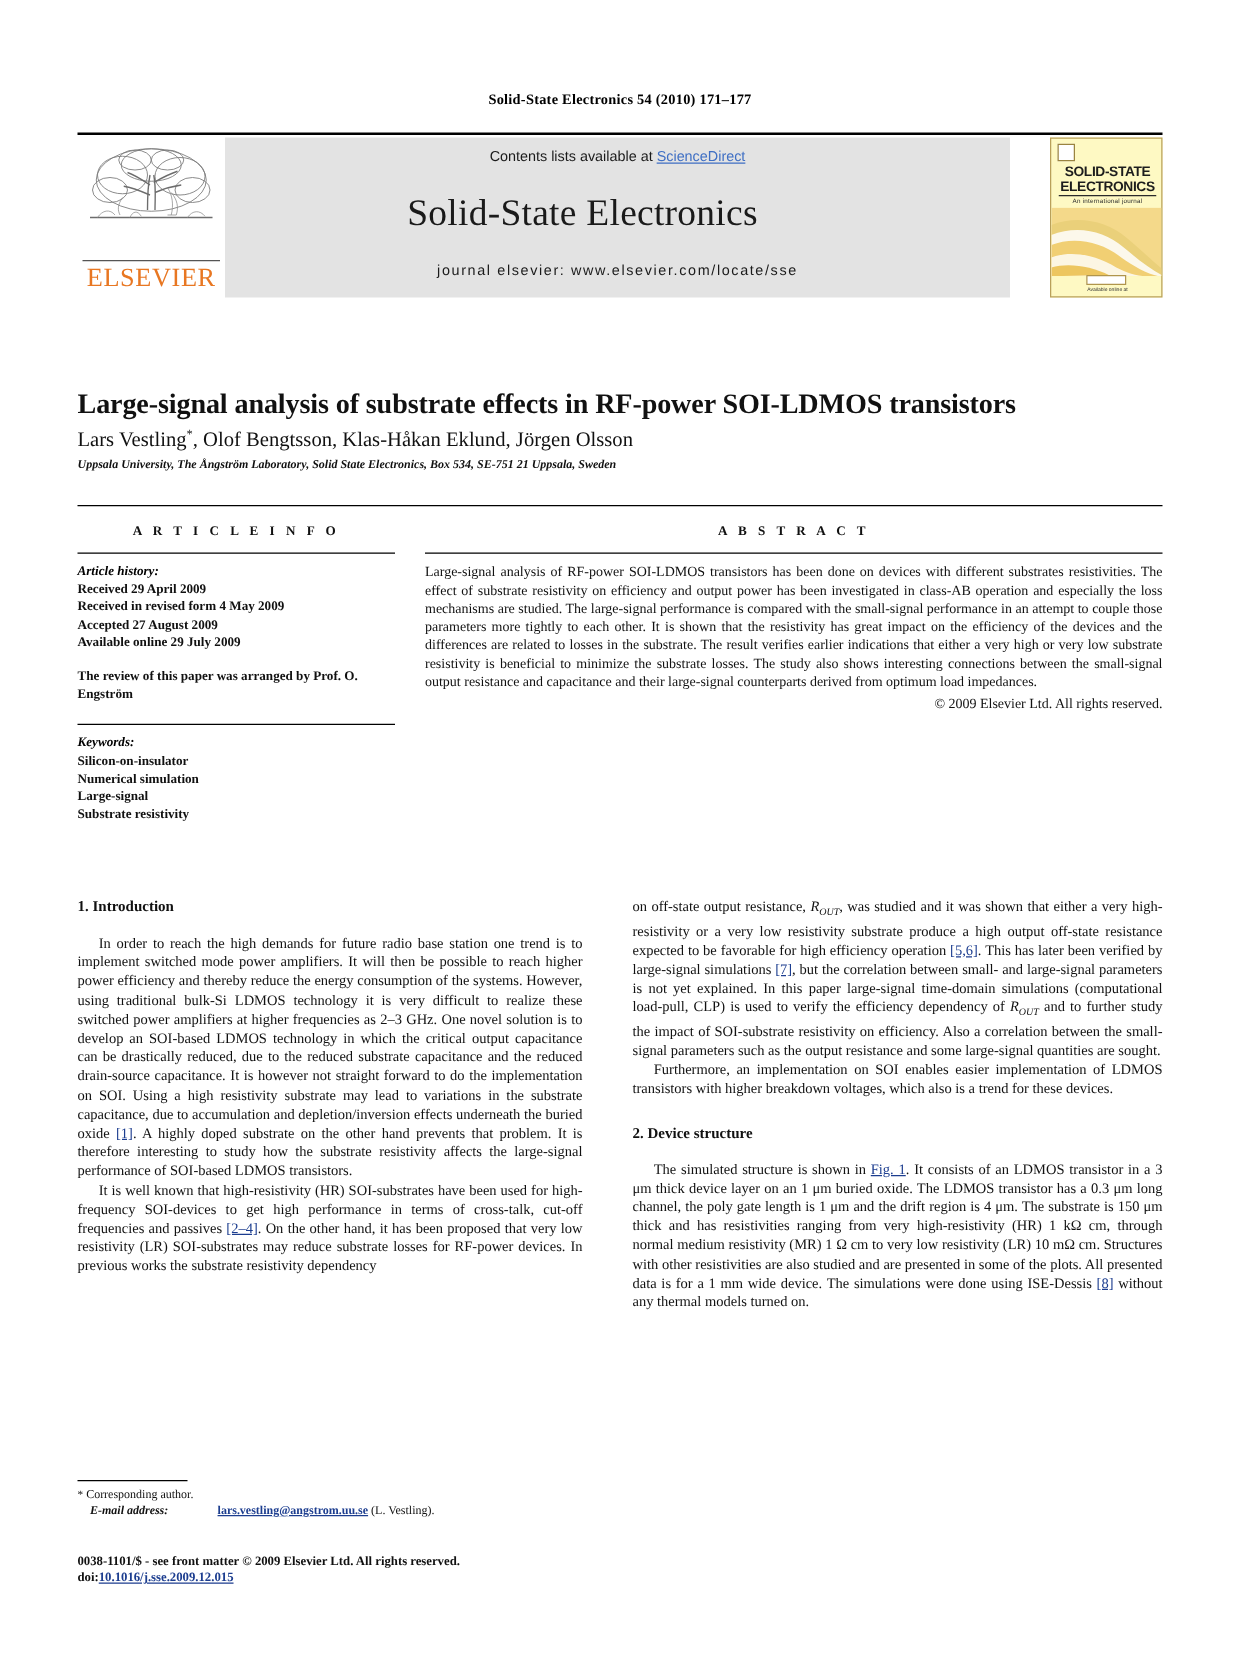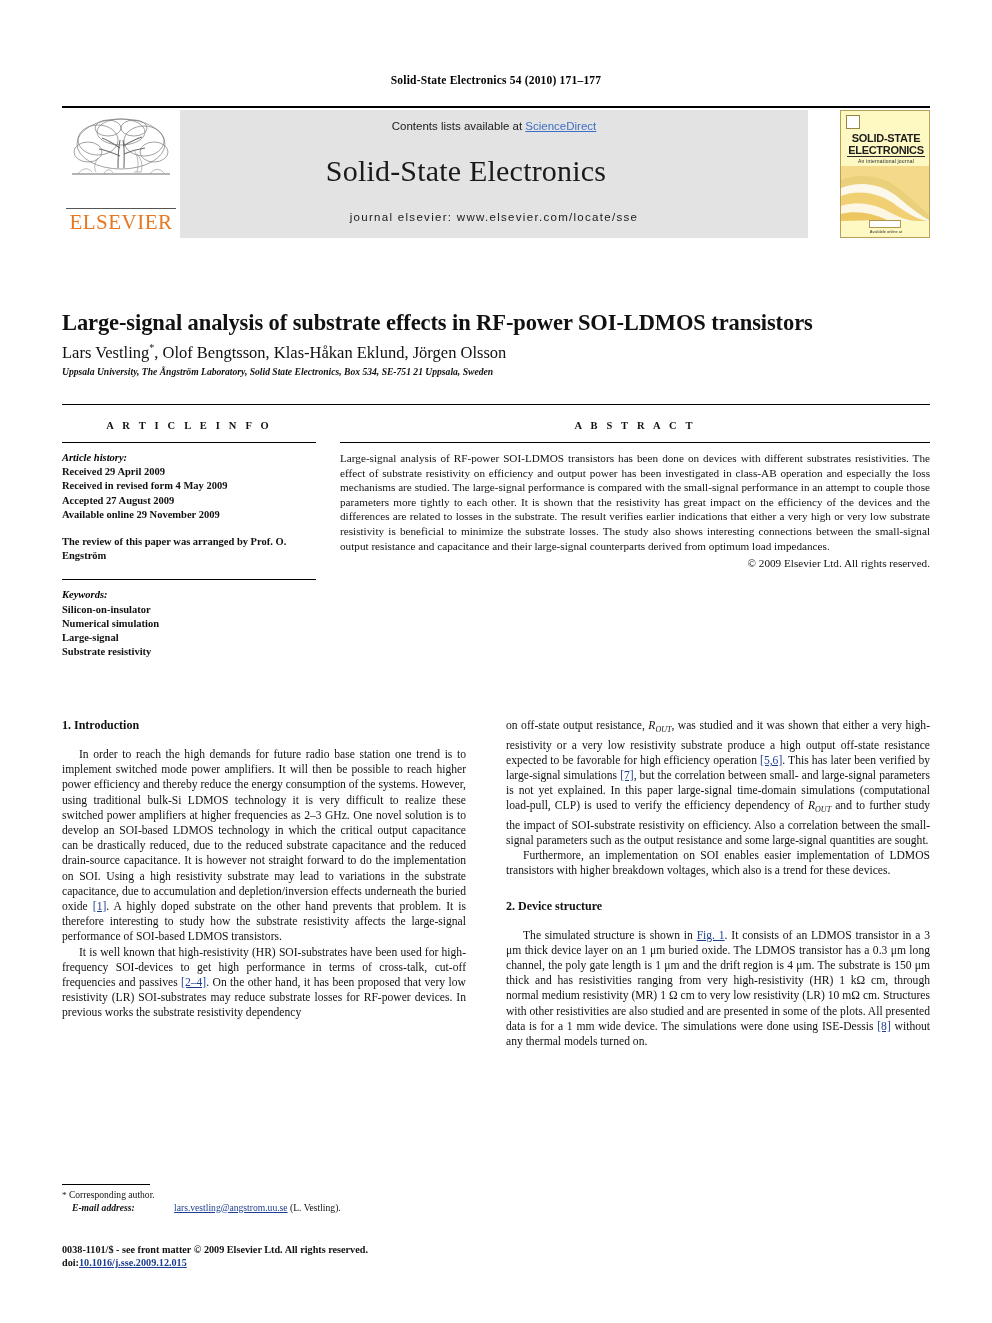--- a/index.html
+++ b/index.html
@@ -338,21 +338,21 @@
   .footnote {
     position: absolute;
     left: 62px; top: 1189px;
     width: 404px;
     font-size: 9.6px;
     line-height: 12.6px;
     color: #111;
   }
   .footnote .star { font-size: 9px; }
   .footnote .em-label { font-style: italic; font-weight: bold; }
-  .footnote .mail { color: #1c3d8f; font-weight: normal; padding-left: 37px; }
+  .footnote .mail { color: #1c3d8f; font-weight: bold; padding-left: 37px; }
 
   .footer {
     position: absolute;
     left: 62px; top: 1243px;
     width: 500px;
     font-size: 10.2px;
     line-height: 13.4px;
     font-weight: bold;
     color: #111;
   }
@@ -450,21 +450,21 @@
 
   <div class="col-info">
     <div class="section-caps">A R T I C L E   I N F O</div>
     <div class="thin-rule"></div>
 
     <div class="info-hist-label">Article history:</div>
     <div class="info-lines">
       <div>Received 29 April 2009</div>
       <div>Received in revised form 4 May 2009</div>
       <div>Accepted 27 August 2009</div>
-      <div>Available online 29 November 2009</div>
+      <div>Available online 29 July 2009</div>
     </div>
 
     <div class="info-block-gap"></div>
     <div class="info-note">The review of this paper was arranged by Prof. O. Engström</div>
 
     <div class="thin-rule" style="margin-top:16px;margin-bottom:8px;"></div>
     <div class="kw-label">Keywords:</div>
     <div class="info-lines">
       <div>Silicon-on-insulator</div>
       <div>Numerical simulation</div>

